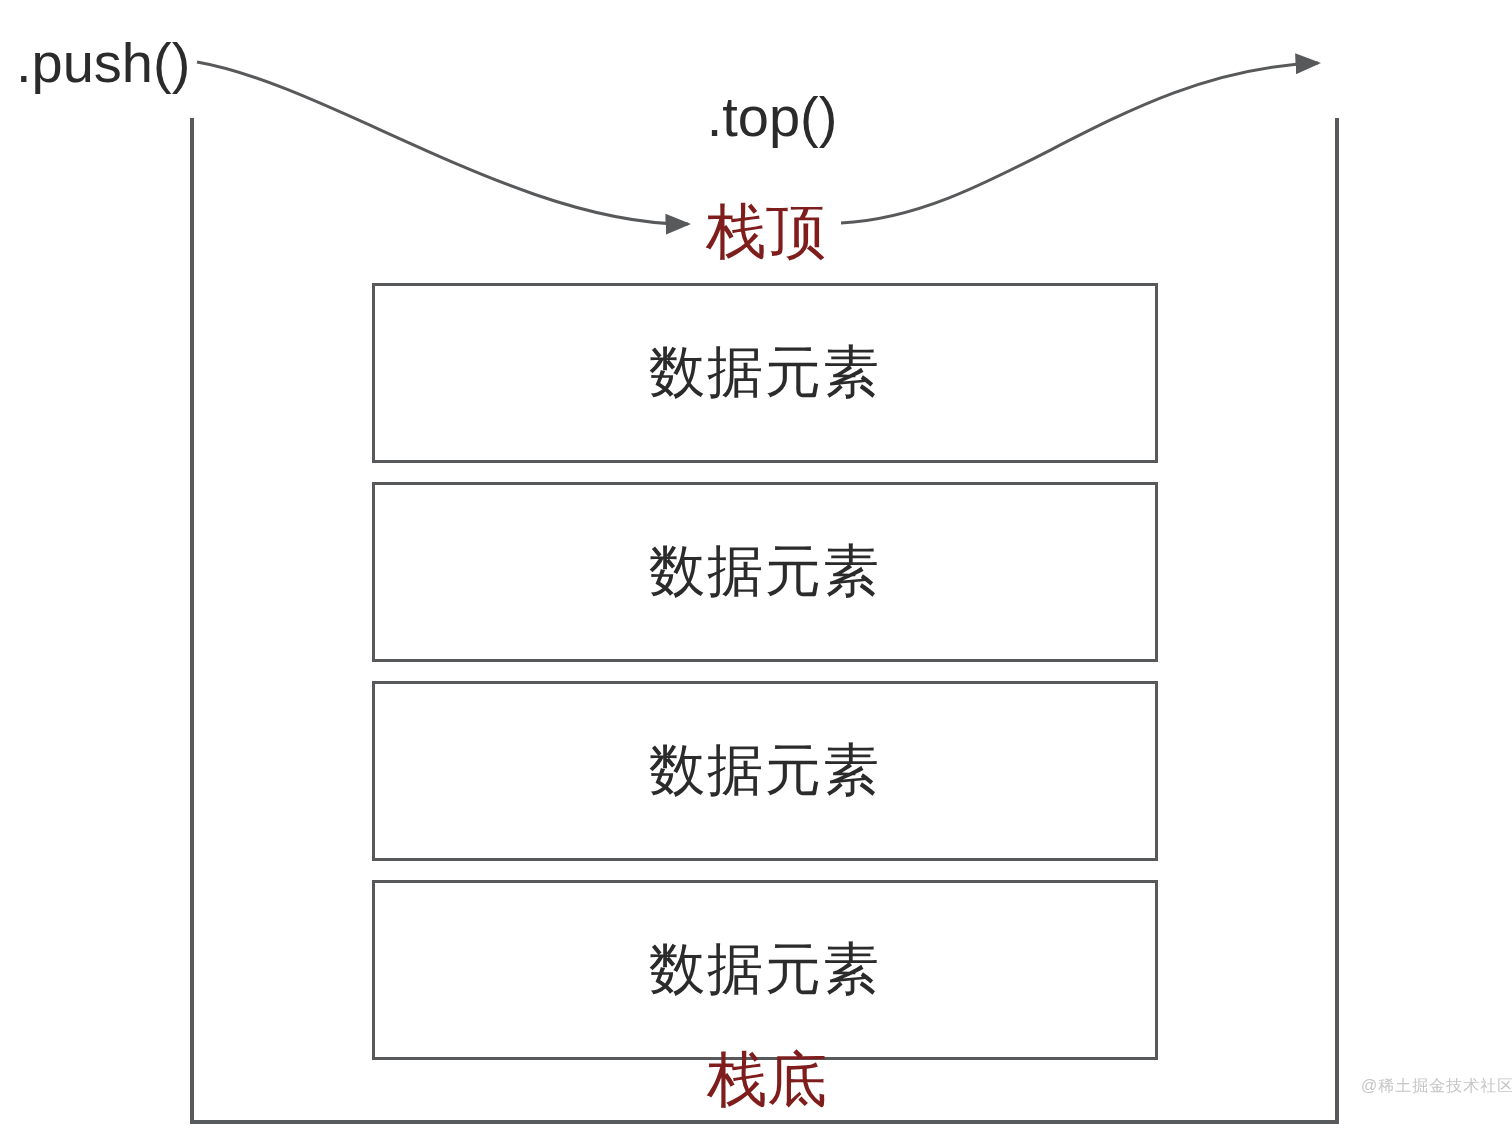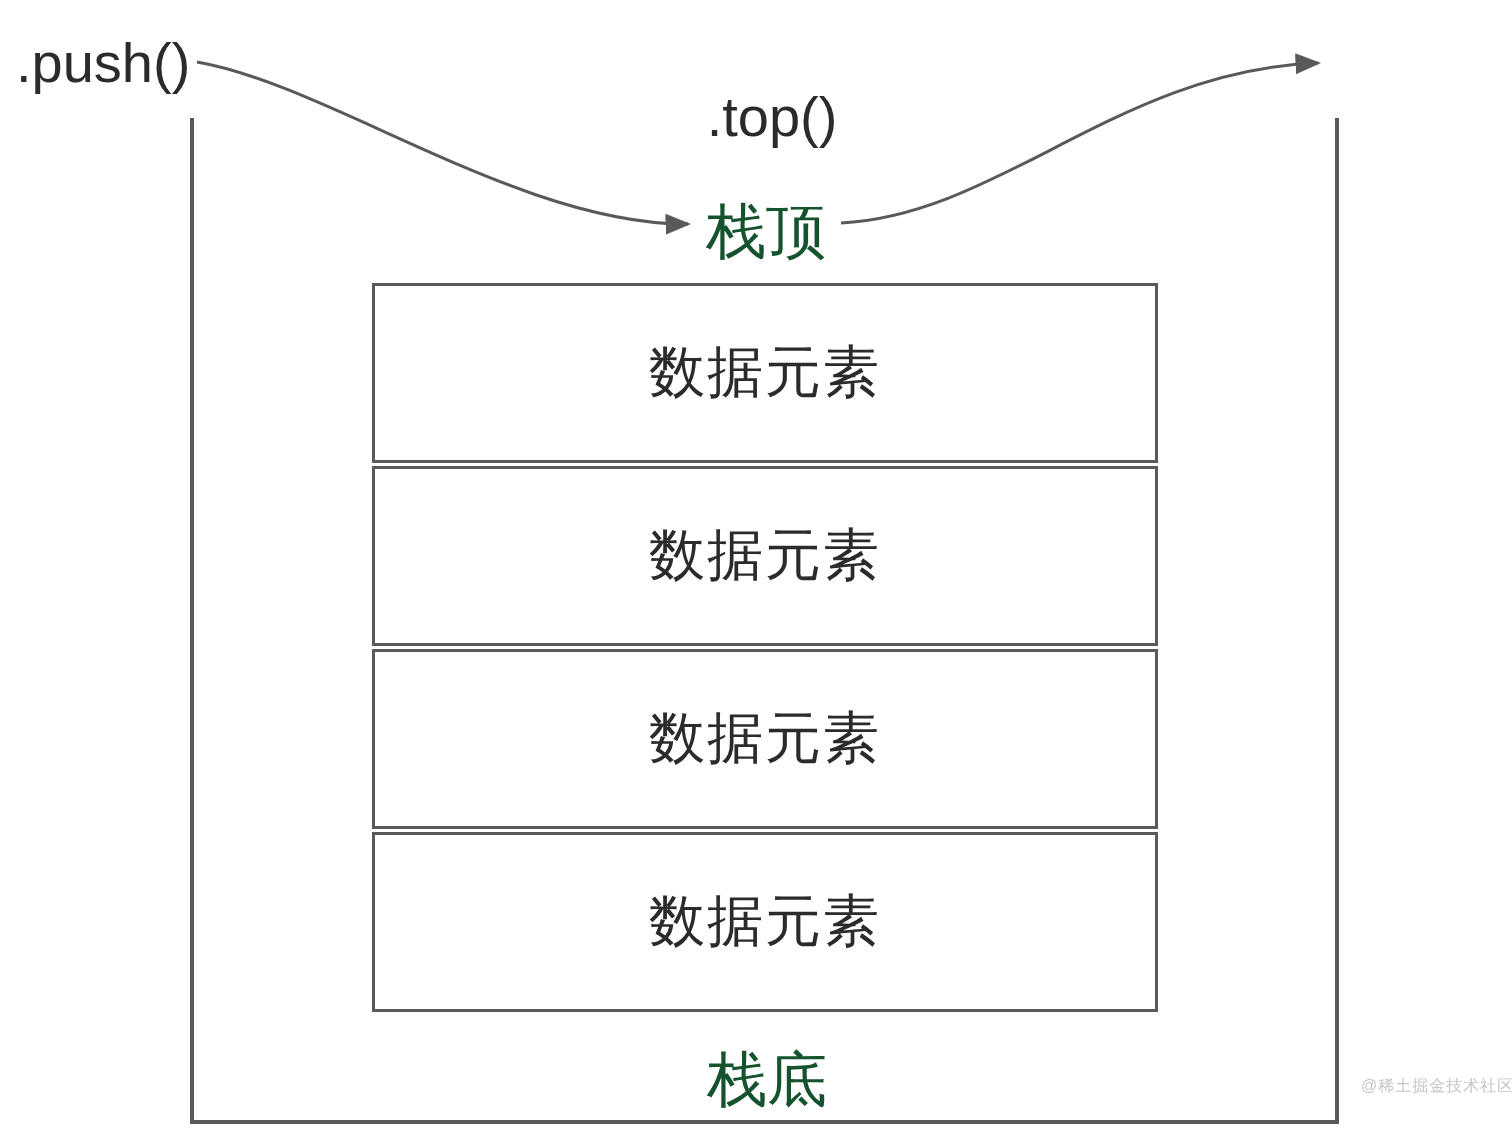--- a/index.html
+++ b/index.html
@@ -16,42 +16,42 @@
     position: absolute;
     color: #2d2d2d;
     font-size: 56px;
     white-space: nowrap;
     letter-spacing: 0px;
   }
   .label.centered { transform: translateX(-50%); }
 
   .method-label { font-size: 56px; color: #2b2b2b; }
 
-  .cjk-label { font-size: 60px; color: #14532d; }
+  .cjk-label { font-size: 60px; color: #7f1d1d; }
 
   .arrows-layer { position: absolute; left: 0; top: 0; pointer-events: none; }
 
   .stack-container {
     position: absolute;
     left: 190px; top: 118px;
     width: 1149px; height: 1006px;
     border: 4px solid #58595b;
     border-top: none;
     background: transparent;
   }
 
   .stack-elements {
     position: absolute;
     left: 372px; top: 283px;
     width: 786px;
   }
   .stack-element {
     width: 786px; height: 180px;
     border: 3px solid #58595b;
-    margin-bottom: 3px;
+    margin-bottom: 19px;
     background: #ffffff;
     display: flex;
     align-items: center;
     justify-content: center;
   }
   .stack-element .element-text {
     font-size: 56px;
     color: #2b2b2b;
     letter-spacing: 2px;
   }

